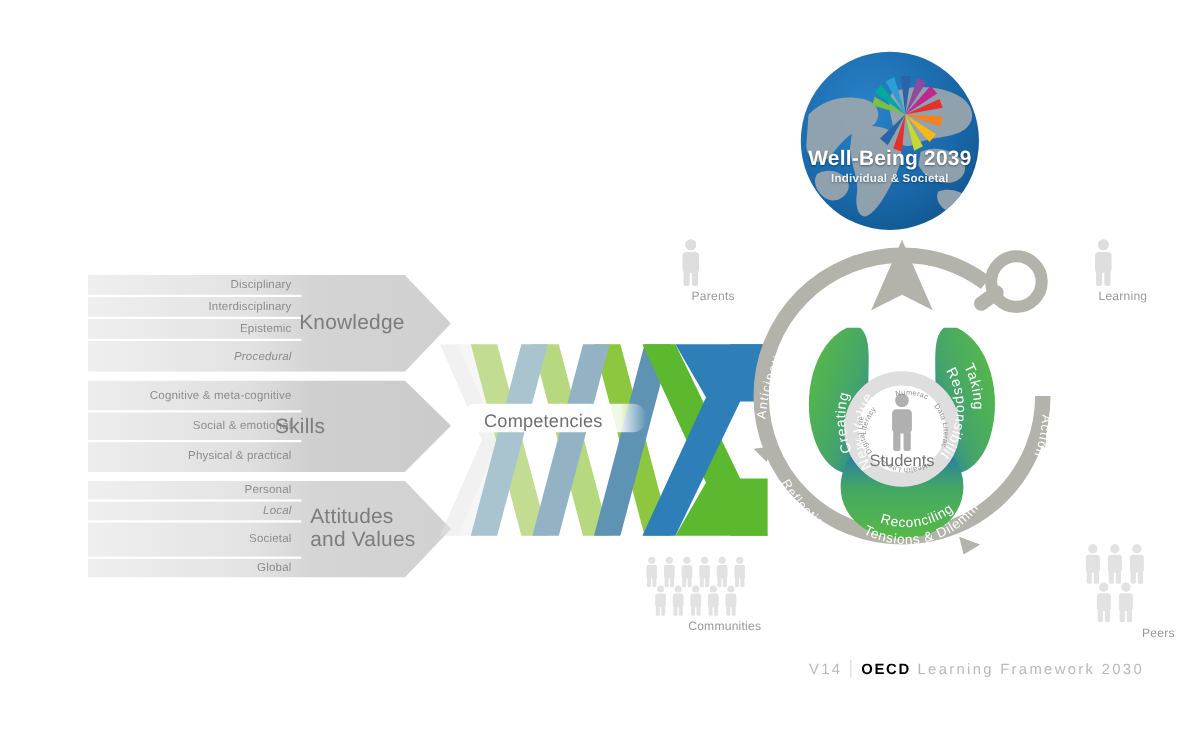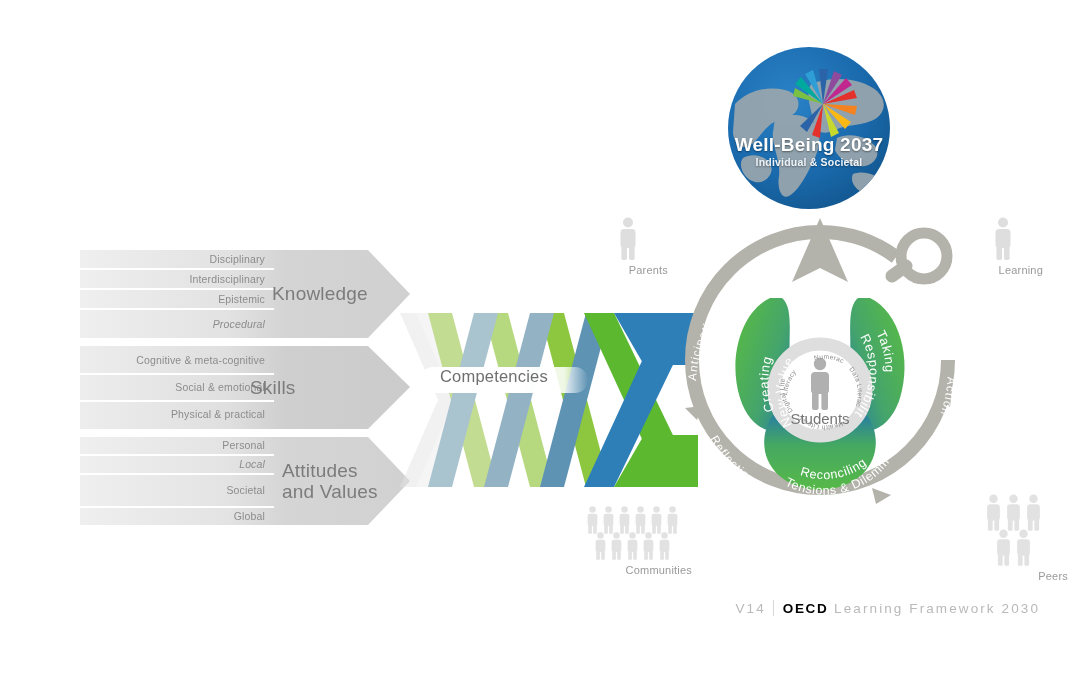--- a/index.html
+++ b/index.html
@@ -155,21 +155,21 @@
       <path d="M266,8 L300,8 L216,182 L186,182 Z" fill="#2e7fb8"></path>
 
       <path d="M216,8 L300,8 L300,60 L246,60 Z" fill="#2e7fb8"></path>
 
       <path d="M246,130 L300,130 L300,182 L216,182 Z" fill="#5cb82e"></path>
     </svg>
 
     
     <div class="abs" style="left:22px; top:62px; width:168px; height:26px;
                 background:linear-gradient(90deg,#ffffff 0%,#ffffff 62%,rgba(255,255,255,0.86) 86%,rgba(255,255,255,0.0) 100%);
-                border-radius:13px; display:flex; align-items:flex-start;">
+                border-radius:13px; display:flex; align-items:flex-end;">
       <span style="font-size:16.5px;color:#6f6f6f;padding-left:20px;letter-spacing:.2px;">Competencies</span>
     </div>
   </div>
 
   <div class="abs" style="left:727px; top:46px; width:164px; height:164px;">
     <svg width="164" height="164" viewBox="0 0 164 164">
       <defs>
         <radialGradient id="oceanG" cx="38%" cy="32%" r="78%">
           <stop offset="0%" stop-color="#2a82c6"></stop>
           <stop offset="60%" stop-color="#1a6aad"></stop>
@@ -223,21 +223,21 @@
           </g>
         <g fill="#e4312b">
             <path d="M0,0 L-3,34 L-11,31 Z"></path>
           </g>
         <g fill="#2b63a8">
             <path d="M0,0 L-16,28 L-23,22 Z"></path>
           </g>
       </g>
     </svg>
     <div class="abs" style="left:0; top:88px; width:164px; text-align:center;">
-      <div id="globe-title">Well-Being 2037</div>
+      <div id="globe-title">Well-Being 2039</div>
       <div id="globe-sub">Individual &amp; Societal</div>
     </div>
   </div>
 
   <div class="abs" style="left:660px; top:200px; width:320px; height:330px;">
     <svg width="320" height="330" viewBox="0 0 320 330">
       <defs>
         <linearGradient id="petalTop" x1="0.5" y1="0" x2="0.5" y2="1">
           <stop offset="0%" stop-color="#57b947"></stop>
           <stop offset="55%" stop-color="#45a862"></stop>

